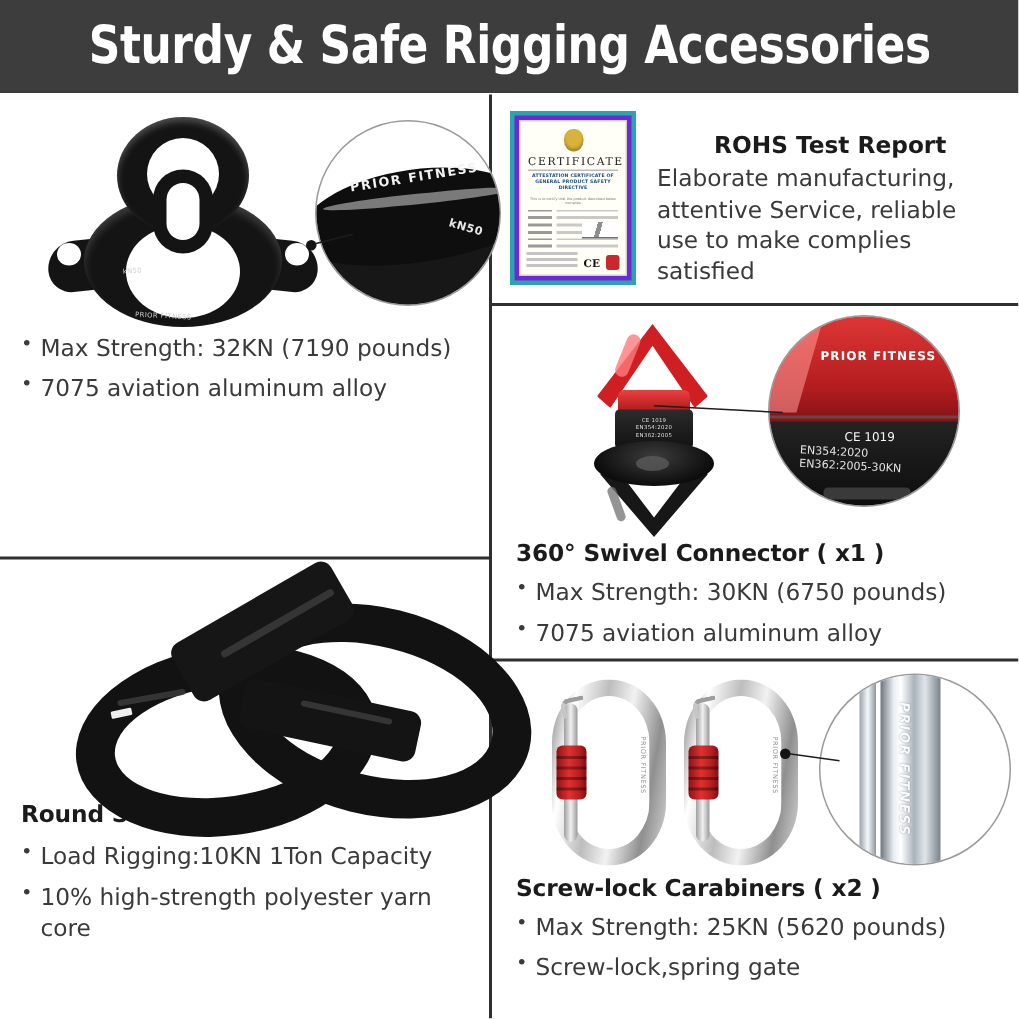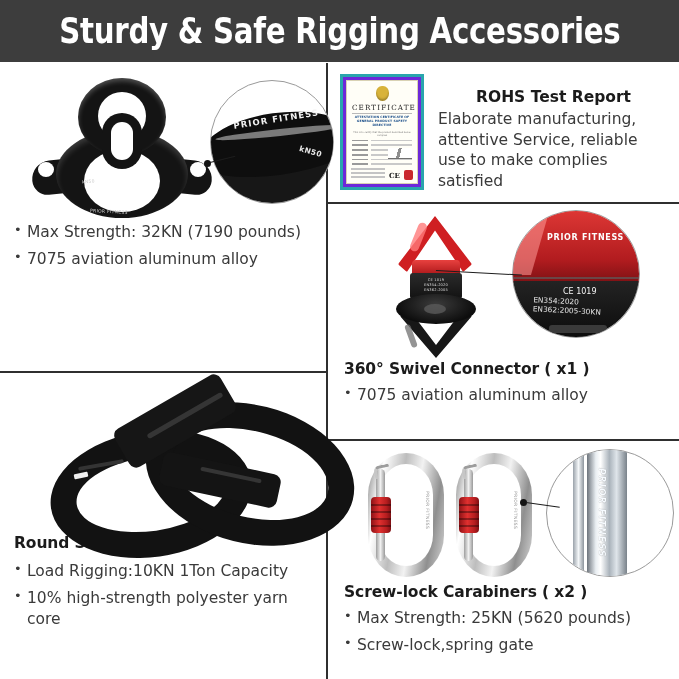--- a/index.html
+++ b/index.html
@@ -464,20 +464,21 @@
           <div>EN354:2020</div>
           <div>EN362:2005-30KN</div>
         </div>
         <div class="swm-base"></div>
       </div>
       <div class="mag-line" style="left:92px;top:60px;width:86px;transform:rotate(3deg);"></div>
     </div>
 
     <div class="title">360° Swivel Connector ( x1 )</div>
     <ul class="bullets">
+      <li>Max Strength: 30KN (6750 pounds)</li>
       <li>7075 aviation aluminum alloy</li>
     </ul>
   </div>
 
   <div class="panel" id="p-sling">
     <div class="art sling-art">
       <div class="sling">
         <div class="sl-loop a"></div>
         <div class="sl-loop b"></div>
         <div class="sl-band"></div>

